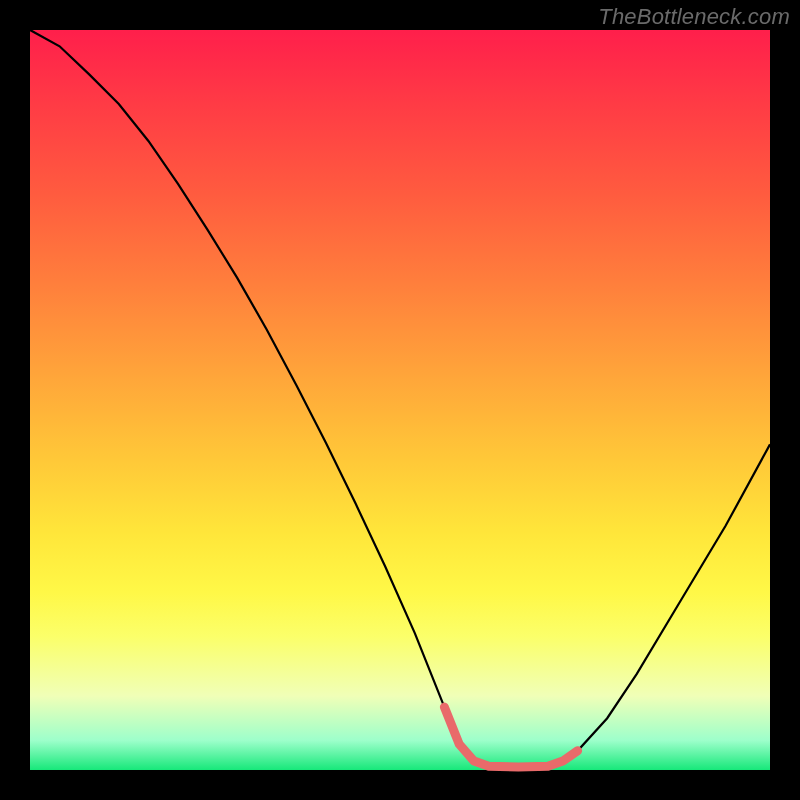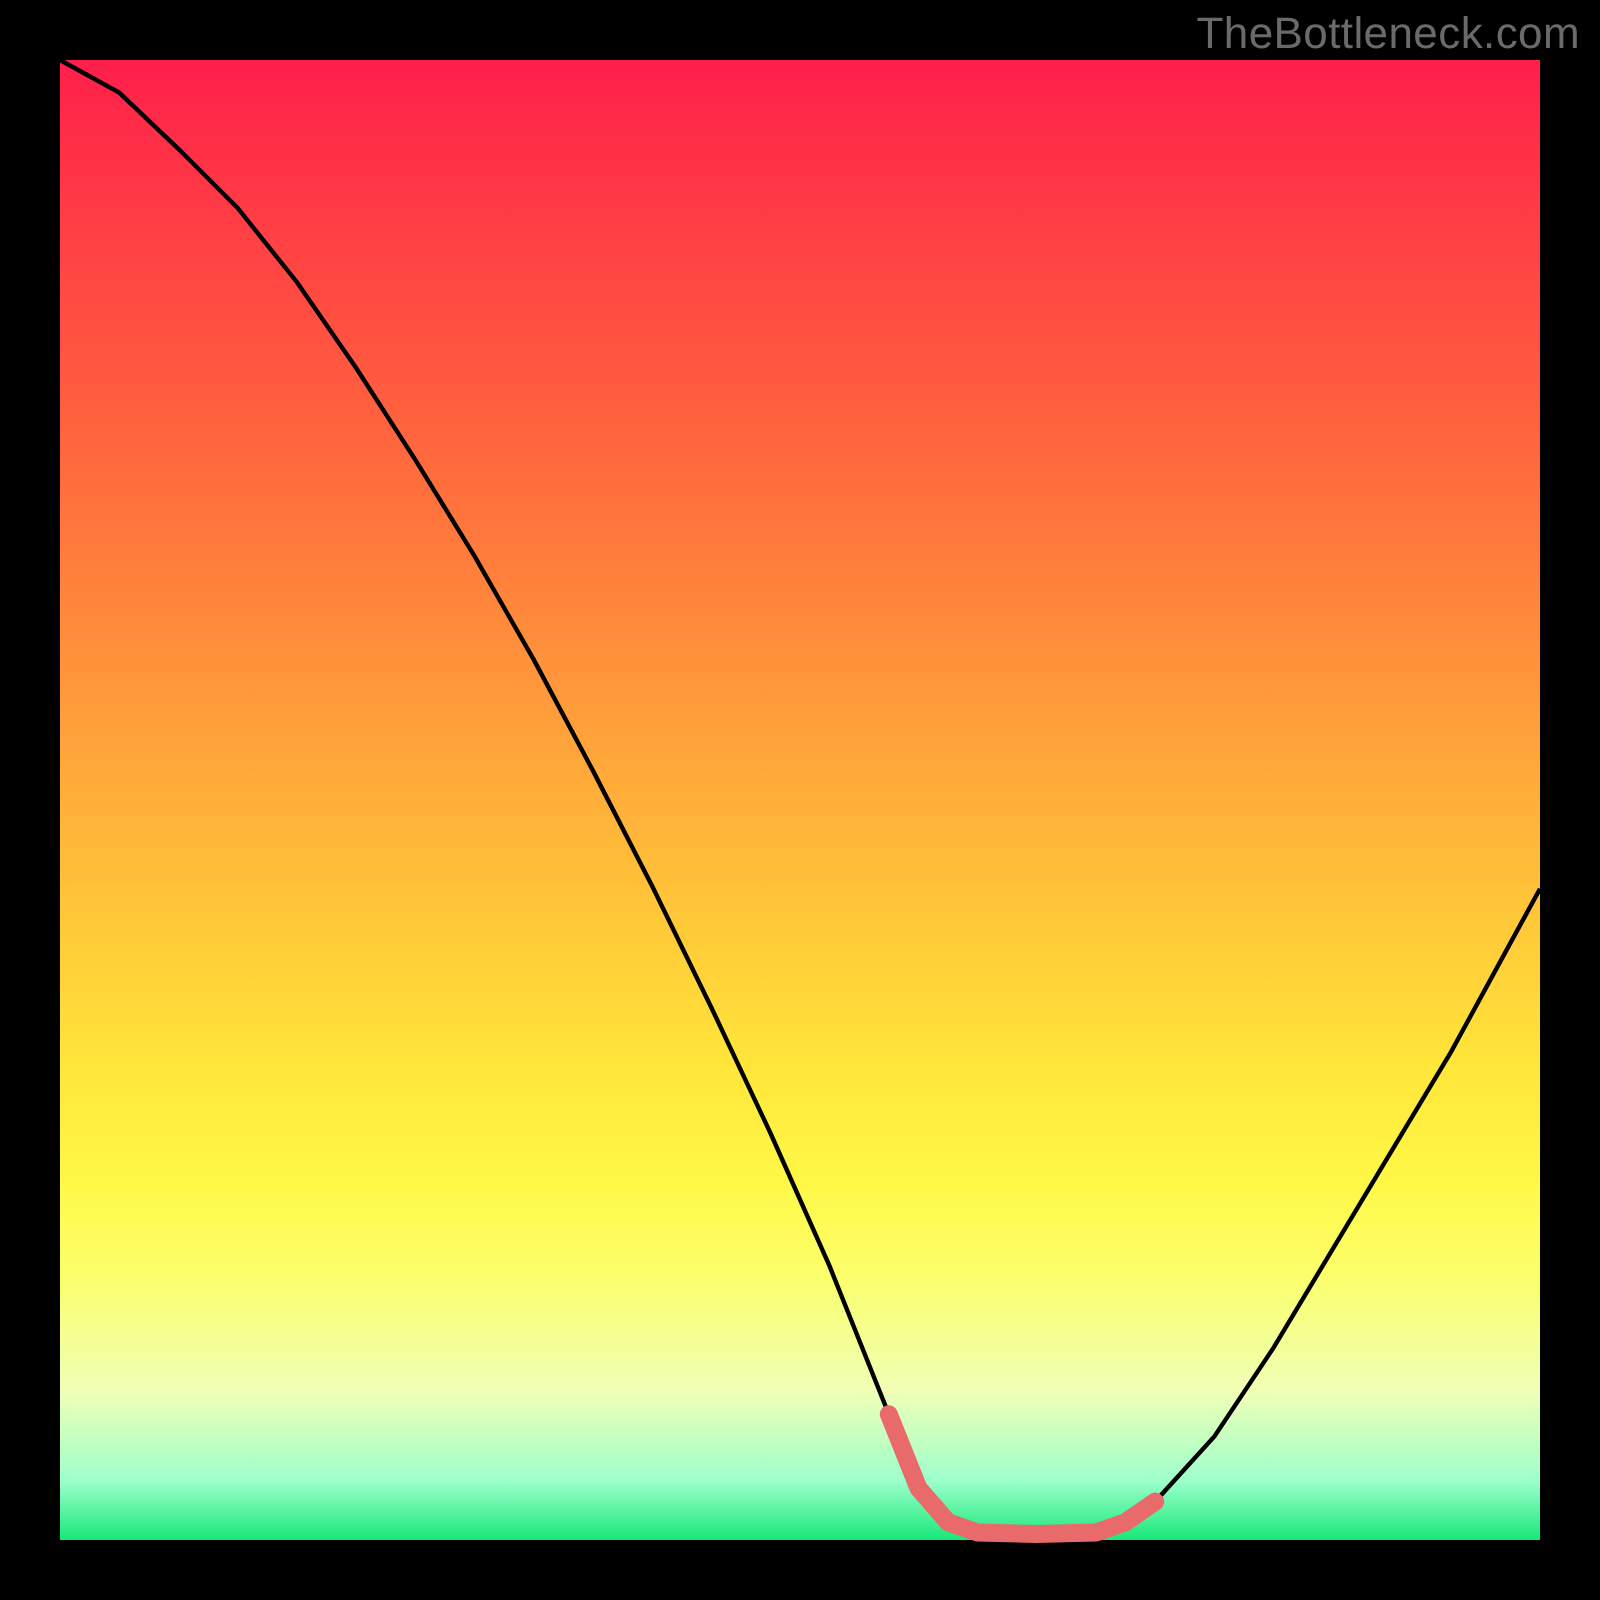--- a/index.html
+++ b/index.html
@@ -8,20 +8,21 @@
     width: 800px;
     height: 800px;
     background: #000;
     font-family: Arial, Helvetica, sans-serif;
   }
   .stage {
     position: relative;
     width: 800px;
     height: 800px;
     background: #000;
+    font-style: italic;
   }
   .watermark {
     position: absolute;
     top: 4px;
     right: 10px;
     color: #6a6a6a;
     font-size: 22px;
     font-weight: 500;
     letter-spacing: 0.2px;
     user-select: none;

